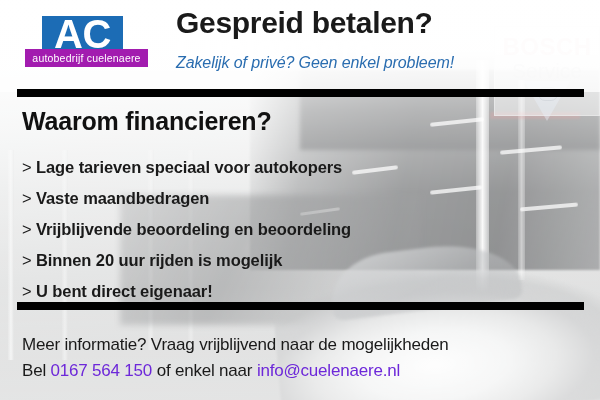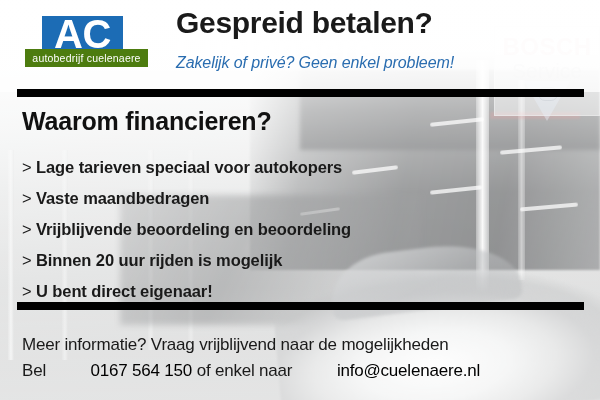--- a/index.html
+++ b/index.html
@@ -210,21 +210,21 @@
     text-align: center;
     letter-spacing: -0.5px;
     font-family: "Liberation Sans", sans-serif;
   }
   .logo-bar {
     position: absolute;
     left: 0;
     top: 39px;
     width: 123px;
     height: 18px;
-    background: #4d7c0f;
+    background: #a21caf;
     color: #ffffff;
     font-size: 10.5px;
     line-height: 18px;
     text-align: center;
     letter-spacing: 0.2px;
   }
 
   
   .headline {
     position: absolute;
@@ -290,21 +290,21 @@
     top: 332px;
     width: 560px;
   }
   .foot-line {
     font-size: 17px;
     color: #1a1a1a;
     line-height: 26px;
     white-space: nowrap;
     letter-spacing: -0.2px;
   }
-  .accent { color: #000000; margin-left: 40px; }
+  .accent { color: #6d28d9; }
 </style>
 </head>
 <body>
 
 <div id="ad">
 
   <div class="bg">
     <div class="bg-base"></div>
     <div class="bg-ceiling"></div>
     <div class="bg-ceiling2"></div>

